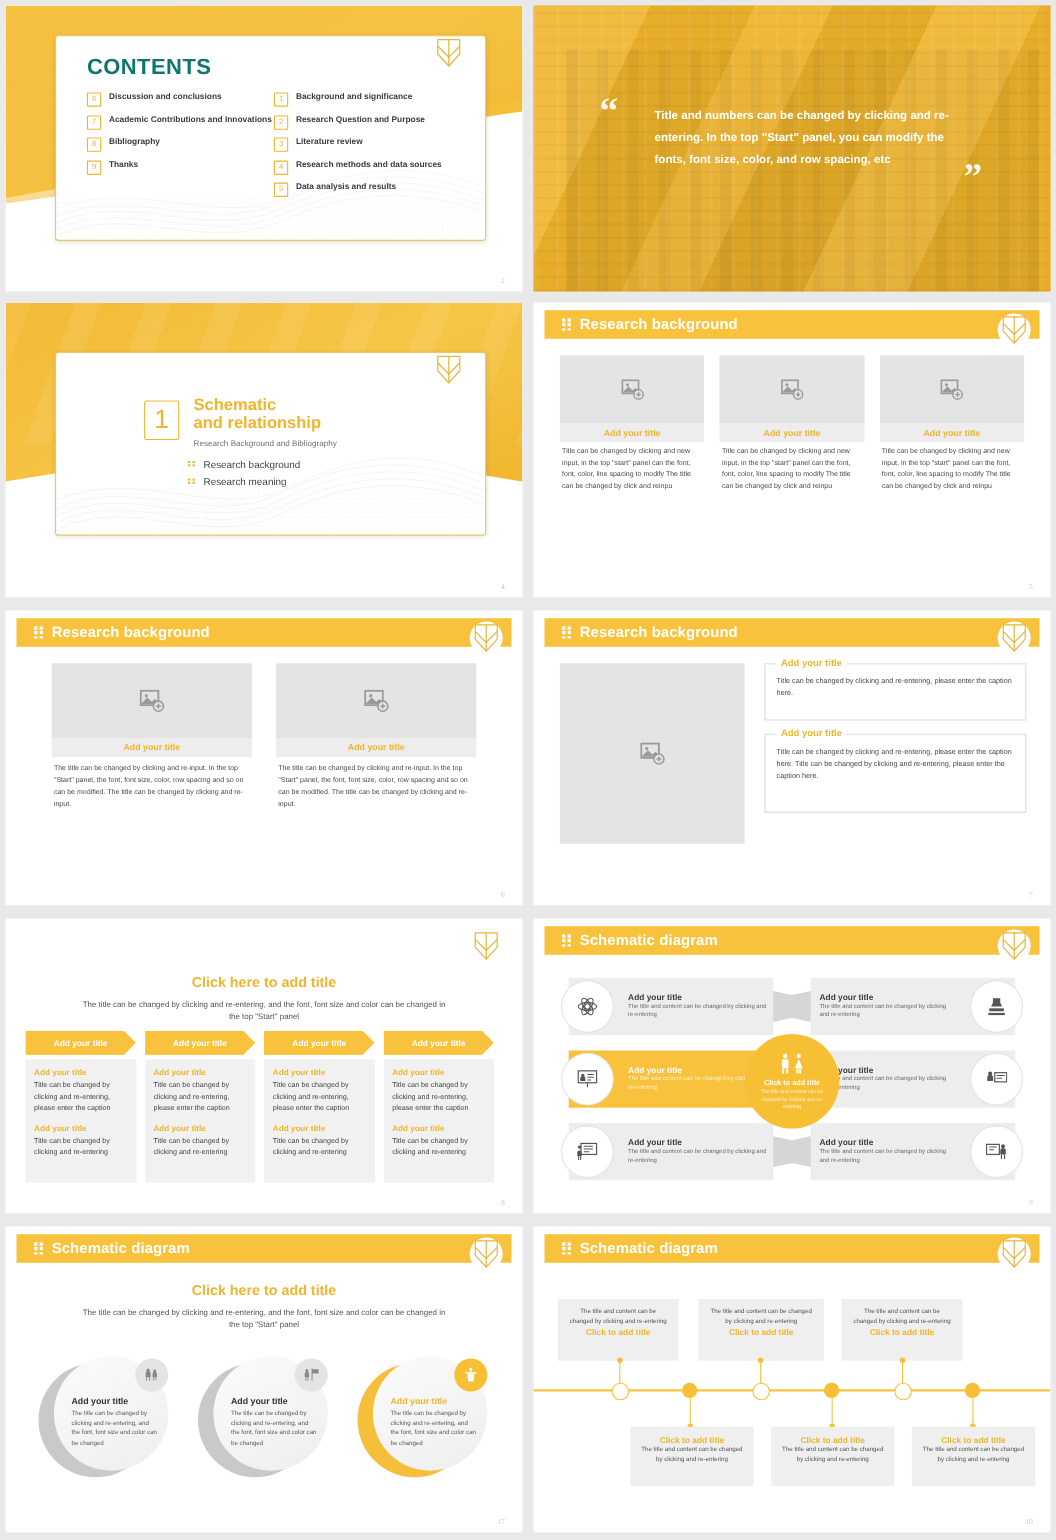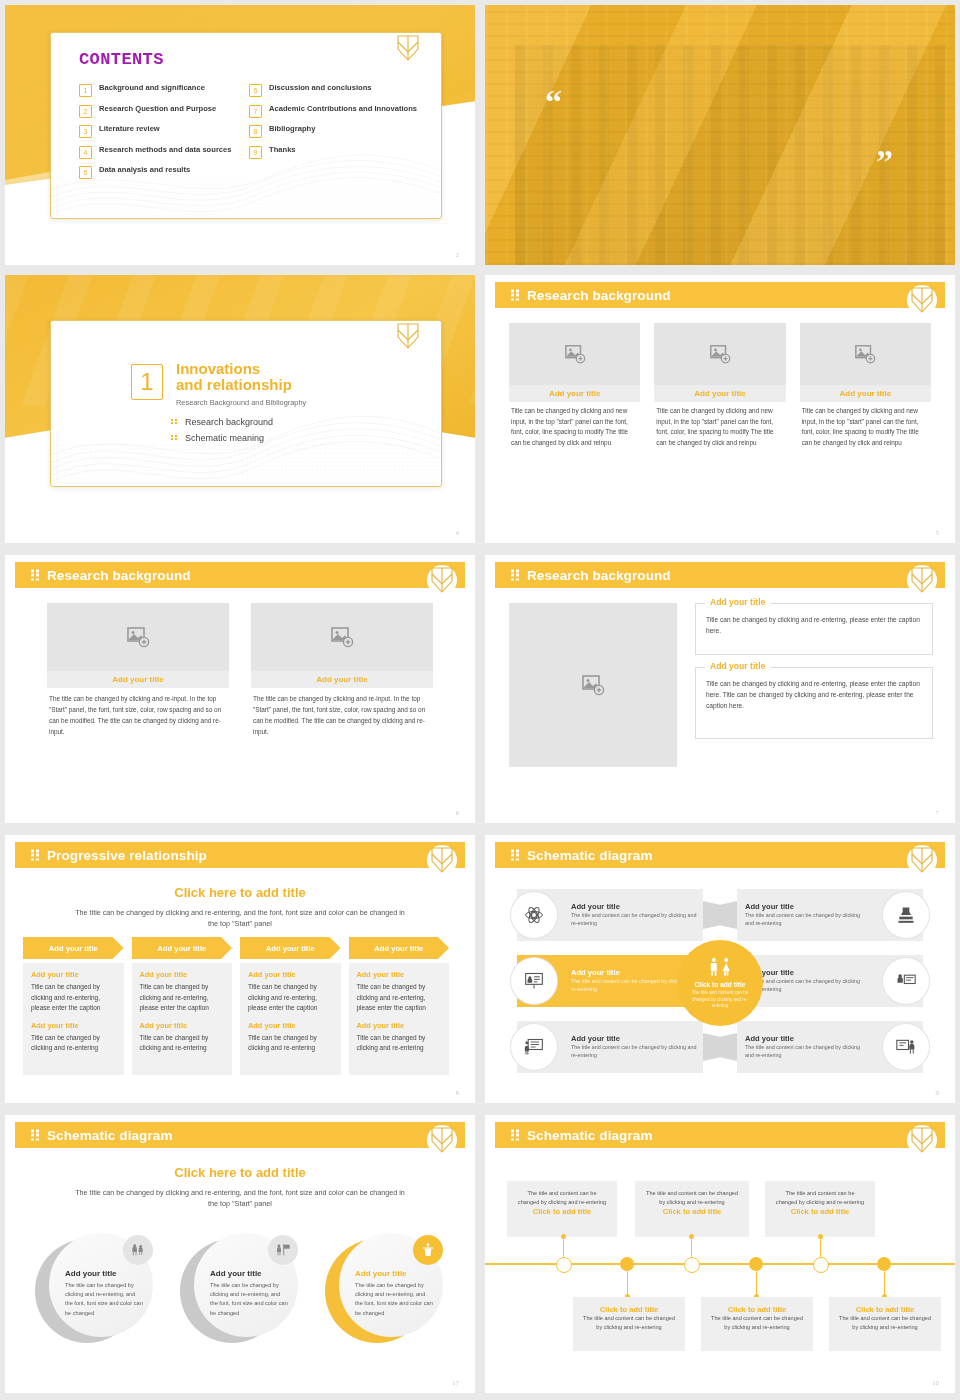--- a/index.html
+++ b/index.html
@@ -76,22 +76,22 @@
     background:linear-gradient(160deg,#f6c449 0%,#efb528 100%);
     clip-path:polygon(0 0,100% 0,100% 34%,46% 60%,0 72%);
   }
   .card{
     position:absolute;left:45px;top:27px;width:390px;height:185px;
     background:#fff;border:1px solid #e9c766;border-radius:3px;
     box-shadow:0 1px 5px rgba(0,0,0,.10);overflow:hidden;
   }
   .card .wave{position:absolute;left:0;bottom:0;width:100%;height:95px;opacity:.5;}
   .contents-h{
-    position:absolute;left:28px;top:17px;color:#a21caf;
-    font-size:17px;font-weight:bold;letter-spacing:.4px;font-family:Liberation Mono, monospace;
+    position:absolute;left:28px;top:17px;color:#0f766e;
+    font-size:20px;font-weight:bold;letter-spacing:.4px;
   }
   .toc{position:absolute;left:28px;top:50px;width:340px;
        display:grid;grid-template-columns:170px 175px;gap:0 0;}
   .toc-item{display:flex;align-items:flex-start;margin-bottom:6.5px;}
   .toc-num{
     flex:0 0 auto;width:11px;height:11px;border:1px solid #f0b52a;border-radius:1px;
     color:#f0b52a;font-size:7px;line-height:11px;text-align:center;
     margin-right:7px;margin-top:1px;
   }
   .toc-lbl{font-size:7.6px;color:#3b3b3b;font-weight:bold;line-height:9.6px;}
@@ -380,110 +380,111 @@
       <div class="ybg"></div>
       <div class="ybg2"></div>
       <div class="card">
         <svg class="wave" viewBox="0 0 400 100" preserveAspectRatio="none">
             <use href="#ico-wave"></use>
           </svg>
         <div class="contents-h">CONTENTS</div>
         <div class="toc">
           <div>
             <div class="toc-item">
+              <div class="toc-num">6</div>
+              <div class="toc-lbl">Discussion and conclusions</div>
+            </div>
+            <div class="toc-item">
+              <div class="toc-num">7</div>
+              <div class="toc-lbl">Academic Contributions and Innovations</div>
+            </div>
+            <div class="toc-item">
+              <div class="toc-num">8</div>
+              <div class="toc-lbl">Bibliography</div>
+            </div>
+            <div class="toc-item">
+              <div class="toc-num">9</div>
+              <div class="toc-lbl">Thanks</div>
+            </div>
+          </div>
+          <div>
+            <div class="toc-item">
               <div class="toc-num">1</div>
               <div class="toc-lbl">Background and significance</div>
             </div>
             <div class="toc-item">
               <div class="toc-num">2</div>
               <div class="toc-lbl">Research Question and Purpose</div>
             </div>
             <div class="toc-item">
               <div class="toc-num">3</div>
               <div class="toc-lbl">Literature review</div>
             </div>
             <div class="toc-item">
               <div class="toc-num">4</div>
               <div class="toc-lbl">Research methods and data sources</div>
             </div>
             <div class="toc-item">
               <div class="toc-num">5</div>
               <div class="toc-lbl">Data analysis and results</div>
-            </div>
-          </div>
-          <div>
-            <div class="toc-item">
-              <div class="toc-num">6</div>
-              <div class="toc-lbl">Discussion and conclusions</div>
-            </div>
-            <div class="toc-item">
-              <div class="toc-num">7</div>
-              <div class="toc-lbl">Academic Contributions and Innovations</div>
-            </div>
-            <div class="toc-item">
-              <div class="toc-num">8</div>
-              <div class="toc-lbl">Bibliography</div>
-            </div>
-            <div class="toc-item">
-              <div class="toc-num">9</div>
-              <div class="toc-lbl">Thanks</div>
             </div>
           </div>
         </div>
         <div class="logo-badge" style="right:14px;top:-4px">
           <svg width="22" height="26" style="left:0;top:6px">
               <use href="#ico-logo"></use>
             </svg>
         </div>
       </div>
       <div class="pg">2</div>
     </div>
   </div>
 
   <div class="cell r0">
     <div class="slide s-quote">
       <div class="photo"></div>
       <div class="bldg"></div>
       <div class="q-mark q-open">“</div>
+      <div class="q-text">Title and numbers can be changed by clicking and re-entering. In the top "Start" panel, you can modify the fonts, font size, color, and row spacing, etc</div>
       <div class="q-mark q-close">”</div>
     </div>
   </div>
 
   <div class="cell r1">
     <div class="slide s-section">
       <div class="ybg"></div>
       <div class="ybg-tint"></div>
       <div class="sec-card">
         <svg class="wave" viewBox="0 0 400 100" preserveAspectRatio="none">
             <use href="#ico-wave"></use>
           </svg>
         <div class="sec-num">1</div>
         <div class="sec-title">
-          <div>Innovations</div>
+          <div>Schematic</div>
           <div>and relationship</div>
         </div>
         <div class="sec-sub">Research Background and Bibliography</div>
         <div class="sec-bullets">
           <div class="b">
             <span class="bd">
                 <i></i>
                 <i></i>
                 <i></i>
                 <i></i>
               </span>
             <span class="bl">Research background</span>
           </div>
           <div class="b">
             <span class="bd">
                 <i></i>
                 <i></i>
                 <i></i>
                 <i></i>
               </span>
-            <span class="bl">Schematic meaning</span>
+            <span class="bl">Research meaning</span>
           </div>
         </div>
         <div class="logo-badge" style="right:14px;top:-4px">
           <svg width="22" height="26" style="left:0;top:6px">
               <use href="#ico-logo"></use>
             </svg>
         </div>
       </div>
       <div class="pg">4</div>
     </div>
@@ -615,31 +616,20 @@
       <div class="fset s7-b">
         <span class="lg">Add your title</span>
         <div class="tx">Title can be changed by clicking and re-entering, please enter the caption here. Title can be changed by clicking and re-entering, please enter the caption here.</div>
       </div>
       <div class="pg">7</div>
     </div>
   </div>
 
   <div class="cell r3">
     <div class="slide">
-      <div class="hdr">
-        <span class="dots4">
-            <i></i>
-            <i></i>
-            <i></i>
-            <i></i>
-            <i></i>
-            <i></i>
-          </span>
-        <span class="hdr-title">Progressive relationship</span>
-      </div>
       <div class="logo-badge">
         <span class="disc"></span>
         <svg width="22" height="26">
             <use href="#ico-logo"></use>
           </svg>
       </div>
       <div class="ctr-h" style="top:50px">Click here to add title</div>
       <div class="ctr-s" style="top:72px;padding:0 70px">The title can be changed by clicking and re-entering, and the font, font size and color can be changed in the top "Start" panel</div>
 
       <div class="chevrow">

